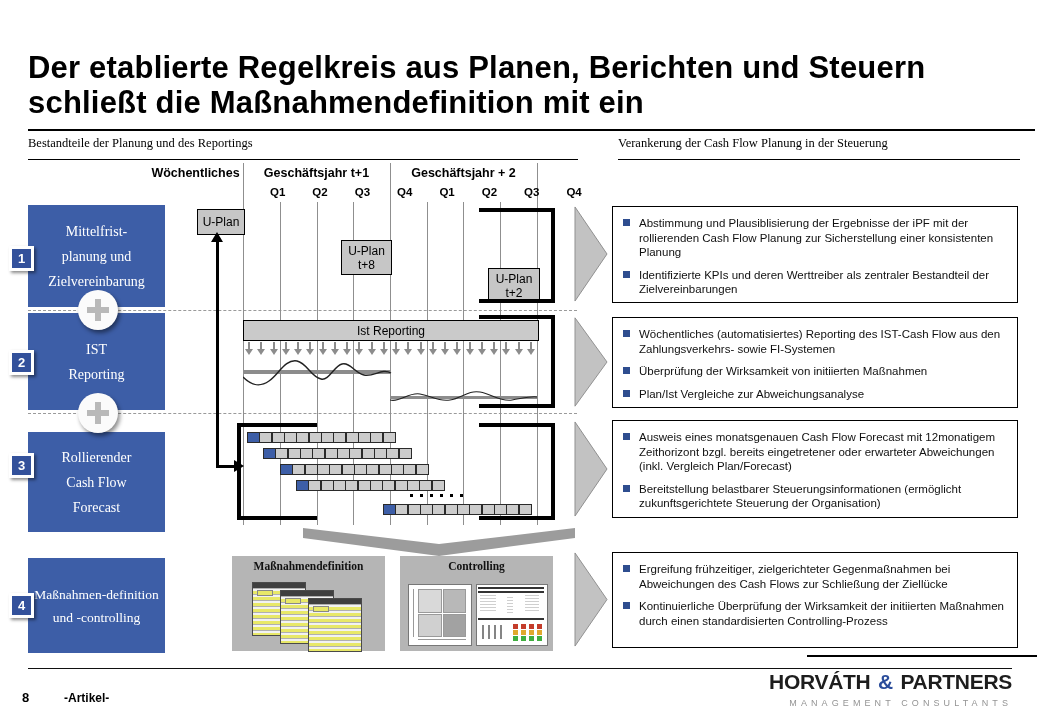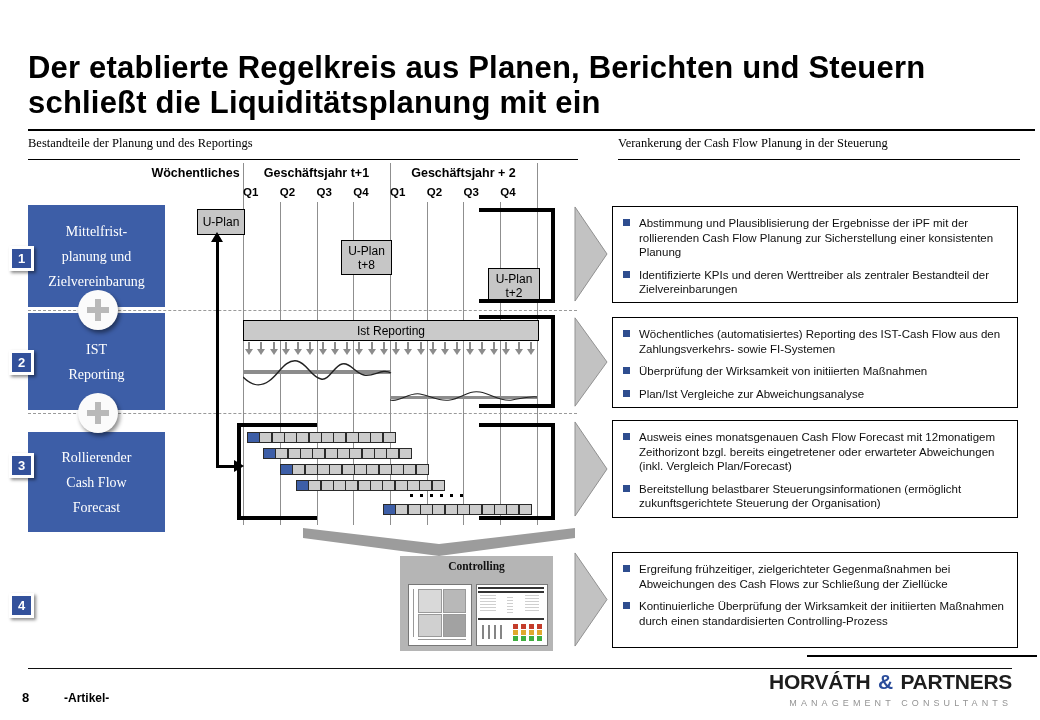--- a/index.html
+++ b/index.html
@@ -35,21 +35,21 @@
 
   
   .dash{left:28px;width:549px;border-top:1px dashed #9a9a9a;z-index:0;}
   #dash1{top:310px;} #dash2{top:413px;}
 
   
   .gl{width:1px;background:#8f8f8f;z-index:0;}
   .gl.year{top:163px;height:362px;} .gl.qtr{top:202px;height:323px;}
   .yhead{top:166px;font-weight:700;font-size:12.5px;text-align:center;z-index:1;}
   #quarters{left:243px;top:186px;width:294px;display:flex;z-index:1;}
-  #quarters div{flex:1;text-align:left;font-weight:700;font-size:11.5px;}
+  #quarters div{flex:1;text-align:center;font-weight:700;font-size:11.5px;padding-left:27px;}
 
   .ubox{background:#c6c6c6;border:1px solid #000;z-index:2;display:flex;flex-direction:column;
         align-items:center;justify-content:center;font-size:12px;line-height:14px;text-align:center;}
   #uplan{left:197px;top:209px;width:46px;height:24px;}
   #uplan1{left:341px;top:240px;width:49px;height:33px;}
   #uplan2{left:488px;top:268px;width:50px;height:33px;}
 
   
   .bk{background:#000;z-index:2;}
 
@@ -122,21 +122,21 @@
   #logo .amp{color:#2b4d9b;font-weight:700;padding:0 2px;}
   #logo .row2{font-size:9px;letter-spacing:4.1px;color:#949494;margin-top:1px;}
 </style>
 </head>
 <body>
 
 <div id="slide">
 
   <div class="abs" id="title">
     <div>Der etablierte Regelkreis aus Planen, Berichten und Steuern</div>
-    <div>schließt die Liquiditätsplanung mit ein</div>
+    <div>schließt die Maßnahmendefinition mit ein</div>
   </div>
   <div class="abs" id="title-rule"></div>
 
   <div class="abs serif sec-head" id="sec-right">Verankerung der Cash Flow Planung in der Steuerung</div>
   <div class="abs serif sec-head" id="sec-left">Bestandteile der Planung und des Reportings</div>
   <div class="abs sec-line" id="sec-line-left"></div>
   <div class="abs sec-line" id="sec-line-right"></div>
 
   <div class="abs dash" id="dash1"></div>
   <div class="abs dash" id="dash2"></div>
@@ -147,20 +147,24 @@
     <span>Zielvereinbarung</span>
   </div>
   <div class="abs pbox serif" id="pbox2">
     <span>IST</span>
     <span>Reporting</span>
   </div>
   <div class="abs pbox serif" id="pbox3">
     <span>Rollierender</span>
     <span>Cash Flow</span>
     <span>Forecast</span>
+  </div>
+  <div class="abs pbox serif" id="pbox4">
+    <span>Maßnahmen-definition</span>
+    <span>und -controlling</span>
   </div>
 
   <div class="abs num-sq" id="num1">1</div>
   <div class="abs num-sq" id="num2">2</div>
   <div class="abs num-sq" id="num3">3</div>
   <div class="abs num-sq" id="num4">4</div>
 
   <div class="abs plus-circle" id="plus1">
       <div class="ph"></div>
       <div class="pv"></div>
@@ -321,20 +325,36 @@
       <i></i>
       <i></i>
       <i></i>
       <i></i>
     </div>
 
   <svg class="abs" id="big-chev" width="272" height="29">
     <polygon points="0,0 136,16 272,0 272,10 136,28 0,10" fill="#9c9c9c"></polygon>
   </svg>
 
+  <div class="abs thumb" id="thumb1">
+    <div class="thumb-title serif">Maßnahmendefinition</div>
+    <div id="cascade"></div>
+  <div class="mini-win" style="left: 20px; top: 26px;">
+        <div class="hd"></div>
+        <div class="chip"></div>
+      </div>
+      <div class="mini-win" style="left: 48px; top: 34px;">
+        <div class="hd"></div>
+        <div class="chip"></div>
+      </div>
+      <div class="mini-win" style="left: 76px; top: 42px;">
+        <div class="hd"></div>
+        <div class="chip"></div>
+      </div>
+    </div>
   <div class="abs thumb" id="thumb2">
     <div class="thumb-title serif">Controlling</div>
     <div id="matrix">
       <div class="ax-y"></div>
         <div class="ax-x"></div>
       <div class="grid">
         <div style="background:#d9d9d9;"></div>
           <div style="background:#b8b8b8;"></div>
         <div style="background:#d0d0d0;"></div>
           <div style="background:#a2a2a2;"></div>

